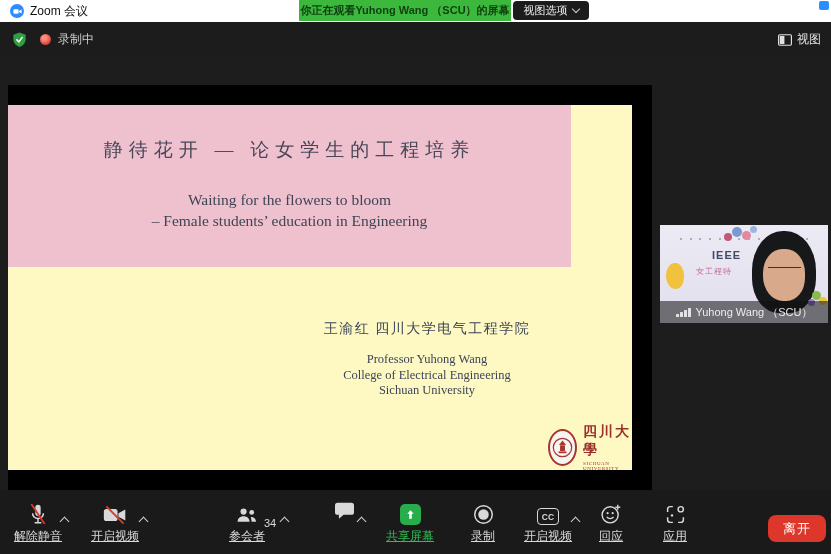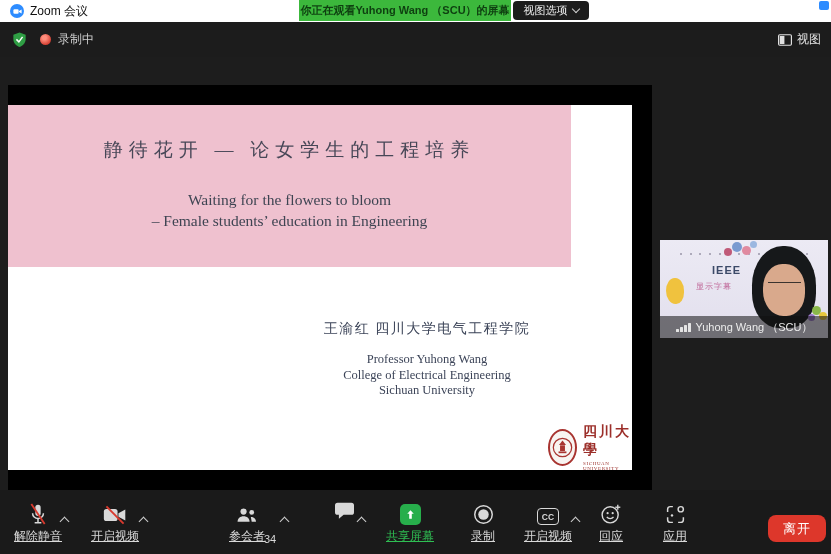--- a/index.html
+++ b/index.html
@@ -28,39 +28,39 @@
   .shield-icon { left:12px; top:10px; }
   .rec-dot { left:40px; top:12px; width:11px; height:11px; border-radius:50%;
              background:radial-gradient(circle at 40% 35%, #ff8d7c 20%, #d23b2e 75%); }
   .rec-label { left:58px; top:0; height:35px; line-height:35px; font-size:12px; color:#cfcfcf; }
   .view-switcher { right:10px; top:0; height:35px; display:flex; align-items:center; gap:5px;
                    color:#e0e0e0; font-size:12px; position:absolute; }
 
   
   .content { left:0; top:57px; width:831px; height:433px; background:#1d1d1d; }
   .shared-screen { left:8px; top:28px; width:644px; height:405px; background:#000; }
-  .slide { left:0; top:20px; width:624px; height:365px; background:#ffffff;
+  .slide { left:0; top:20px; width:624px; height:365px; background:#fef9c3;
            font-family:"Liberation Serif","DejaVu Serif",serif; color:#3e4456;padding-left:30px; }
   .pink-box { left:0; top:0; width:563px; height:162px; background:#efc1cf; }
   .slide-title-zh { left:0; top:32px; width:563px; text-align:center; font-size:19px;
                     letter-spacing:6px; color:#474757; font-weight:500; white-space:nowrap; }
   .slide-title-en { left:0; top:84px; width:563px; text-align:center; font-size:15.5px;
                     line-height:21px; color:#3e4452; white-space:pre-line; }
   .author-block { left:274px; top:215px; width:290px; text-align:center; }
   .author-zh { font-size:14px; letter-spacing:1.5px; color:#3c4458; }
   .author-en { margin-top:14px; font-size:12.5px; line-height:15.5px; color:#3c4458; }
   .scu-logo { left:540px; top:318px; display:flex; align-items:center; gap:6px; }
   .scu-emblem { width:37px; height:37px; border-radius:50%; border:2px solid #a83430;
                 background:#f8f4f1; display:flex; align-items:center; justify-content:center; }
   .scu-zh { font-size:14px; font-weight:bold; color:#9c2f2a; letter-spacing:2px;
             font-family:"Liberation Serif",serif; }
   .scu-en { font-size:5px; color:#9c2f2a; letter-spacing:0.6px; margin-top:2px; }
 
   
-  .video-thumb { left:660px; top:183px; width:168px; height:98px;
+  .video-thumb { left:660px; top:168px; width:168px; height:98px;
                  background:linear-gradient(#eceaf4,#e2dfed); overflow:hidden; }
   .flower { border-radius:50%; position:absolute; }
   .dot-row { position:absolute; top:13px; left:20px; width:128px; display:flex;
              justify-content:space-between; }
   .dot-row i { width:2px; height:2px; background:#9a96a8; border-radius:50%; }
   .ieee-text { left:52px; top:24px; font-size:11px; font-weight:bold; color:#3c4a68; letter-spacing:1px; }
   .thumb-sub { top:41px; font-size:8px; color:#c06a9a; letter-spacing:1px; }
   .yellow-blob { left:6px; top:38px; width:18px; height:26px; background:#f0c23e;
                  border-radius:50% 50% 45% 55%; }
   .hair { left:92px; top:6px; width:64px; height:82px; background:#16181a; border-radius:48% 48% 42% 42%; }
@@ -177,21 +177,21 @@
           <i></i>
           <i></i>
           <i></i>
           <i></i>
       </div>
       <div class="flower" style="left:72px; top:2px; width:10px; height:10px; background:#7a9ad0;"></div>
       <div class="flower" style="left:82px; top:6px; width:9px; height:9px; background:#e08aa0;"></div>
       <div class="flower" style="left:64px; top:8px; width:8px; height:8px; background:#c05a78;"></div>
       <div class="flower" style="left:90px; top:1px; width:7px; height:7px; background:#9bb7e0;"></div>
       <div class="abs ieee-text">IEEE</div>
-      <div class="abs thumb-sub" style="left:36px;">显示字幕</div>
+      <div class="abs thumb-sub" style="left:36px;">女工程特</div>
       <div class="abs thumb-sub" style="left:148px;">会</div>
       <div class="abs yellow-blob"></div>
       <div class="abs hair"></div>
       <div class="abs face"></div>
       <div class="abs glasses"></div>
       <div class="flower" style="left:152px; top:66px; width:9px; height:9px; background:#8ab84a;"></div>
       <div class="flower" style="left:159px; top:72px; width:8px; height:8px; background:#e8c83e;"></div>
       <div class="flower" style="left:148px; top:74px; width:7px; height:7px; background:#9a78c8;"></div>
       <div class="name-bar">
         <span class="signal-bars">
@@ -236,21 +236,21 @@
     <div class="tb-btn" style="left:215px;">
       <div class="tb-icon">
         <svg width="24" height="20" viewBox="0 0 28 22">
           <circle cx="10" cy="7" r="3.6" fill="#d9d9d9"></circle>
           <path d="M3 19c0-4 3-6.5 7-6.5s7 2.5 7 6.5z" fill="#d9d9d9"></path>
           <circle cx="19.5" cy="8" r="2.8" fill="#d9d9d9"></circle>
           <path d="M18.5 13.4c3.4 0 6 2.2 6 5.6h-5" fill="#d9d9d9"></path>
         </svg>
       </div>
       <div class="tb-label">参会者</div>
-      <span class="count-badge" style="left:49px;margin-top:16px;">34</span>
+      <span class="count-badge" style="left:49px;">34</span>
     </div>
     <span class="chev-up" style="left:281px;"></span>
 
     <div class="tb-btn" style="left:312px;gap:42px;">
       <div class="tb-icon">
         <svg width="21" height="19" viewBox="0 0 24 22">
           <path d="M4 2h16a3 3 0 0 1 3 3v8a3 3 0 0 1-3 3h-9l-5.5 4.5V16H4a3 3 0 0 1-3-3V5a3 3 0 0 1 3-3z" fill="#d9d9d9"></path>
         </svg>
       </div>
       <div class="tb-label">聊天</div>

